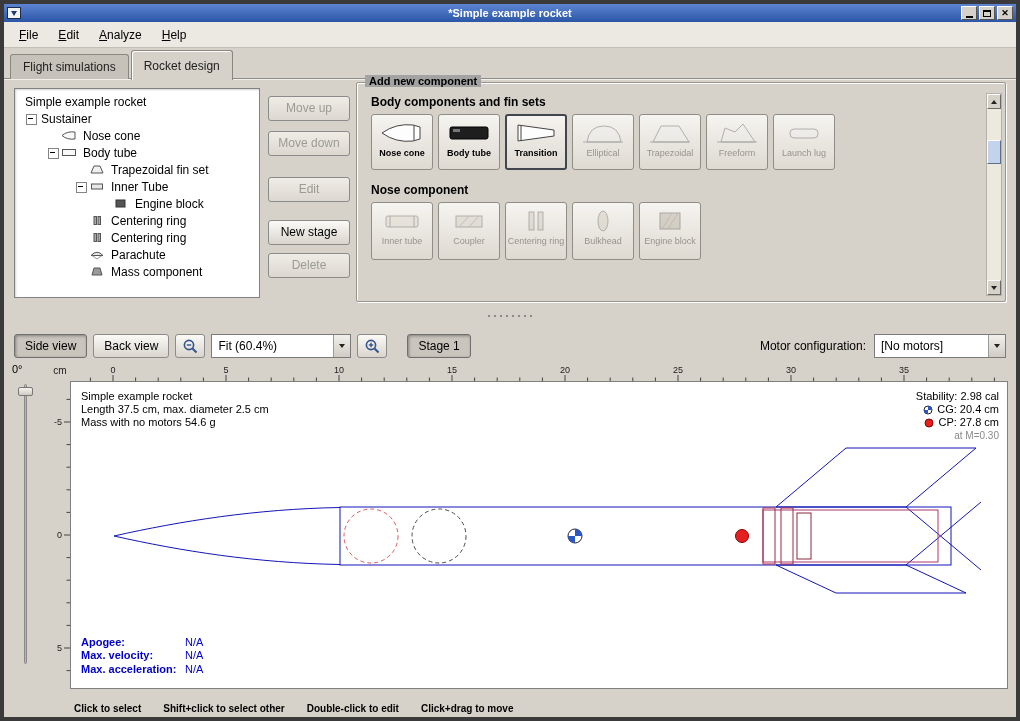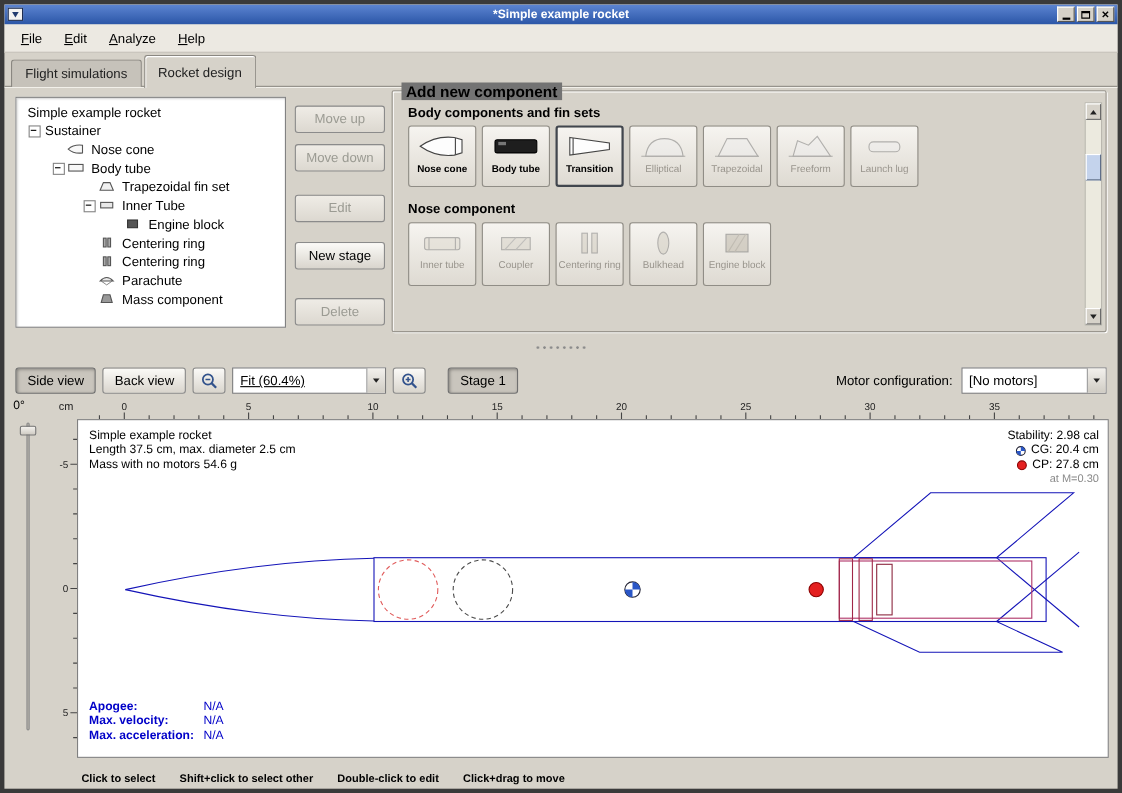--- a/index.html
+++ b/index.html
@@ -57,22 +57,22 @@
   .actions { position:absolute; left:264px; top:48px; width:86px; }
   .btn { display:block; width:82px; height:25px; background:linear-gradient(#fbfaf7,#d9d5cd);
          border:1px solid #8b8b8b; border-radius:3px; font-size:12px; color:#000;
          text-align:center; line-height:23px; }
   .btn.disabled { color:#9b9b93; background:linear-gradient(#efece6,#dcd8d0); }
 
   
   .group { position:absolute; left:352px; top:34px; right:10px; height:220px;
            border:1px solid #9a968e; border-radius:2px;
            box-shadow:inset 1px 1px 0 #fff, 1px 1px 0 #fff; }
-  .group-title { position:absolute; top:-8px; left:8px; background:#737373; padding:0 4px;
-                 font-size:14px; font-weight:bold; }
+  .group-title { position:absolute; top:-8px; left:8px; background:#a3a3a3; padding:0 4px;
+                 font-size:11px; font-weight:bold; }
   .group-content { position:absolute; top:6px; left:14px; right:26px; bottom:4px; }
   .section-label { font-size:12px; font-weight:bold; margin:6px 0 5px; }
   .comp-row { display:flex; gap:5px; }
   .comp-btn { width:62px; height:56px; background:linear-gradient(#f6f4f0,#dedad2);
               border:1px solid #908d86; border-radius:3px; display:flex; flex-direction:column;
               align-items:center; padding:4px 1px 2px; }
   .comp-row.inner .comp-btn { height:58px; }
   .comp-btn .ico { height:27px; display:flex; align-items:center; }
   .comp-btn .lbl { font-size:9px; font-weight:bold; text-align:center; line-height:1.15; margin-top:2px; color:#000; }
   .comp-btn.disabled .lbl { color:#98948c; font-weight:normal; }
@@ -103,21 +103,21 @@
                   align-items:flex-end; padding:0 10px; gap:6px; }
   .tb-btn { height:24px; padding:0 10px; font-size:12px; background:linear-gradient(#fbfaf7,#d9d5cd);
             border:1px solid #8b8b8b; border-radius:3px; display:flex; align-items:center; color:#000; }
   .tb-btn.pressed { background:#c9c5bd; border-color:#6f6f6f; box-shadow:inset 1px 1px 3px rgba(0,0,0,.35); }
   .icon-btn { width:30px; justify-content:center; padding:0; }
   .combo { height:24px; background:#fff; border:1px solid #7b7b7b; display:flex; align-items:center;
            font-size:12px; }
   .combo .val { padding:0 6px; flex:1; white-space:nowrap; overflow:hidden; }
   .combo .arrow-btn { width:17px; height:100%; background:linear-gradient(#f2f0ec,#d0ccc4);
                       border-left:1px solid #9a9a9a; display:flex; align-items:center; justify-content:center; }
-  .fit-combo { width:140px;text-decoration:underline; }
+  .fit-combo { width:140px; }
   .motor-group { margin-left:auto; display:flex; align-items:center; gap:8px; }
   .motor-label { font-size:12px; }
   .motor-combo { width:132px;gap:29px; }
   .stage-btn { margin-left:14px; }
 
   
   .canvas-region { position:absolute; top:310px; left:0; right:6px; bottom:20px; }
   .rot-label { position:absolute; left:8px; top:5px; font-size:11px; color:#000; }
   .rot-slider { position:absolute; left:14px; top:26px; height:280px; width:16px; }
   .rot-track { position:absolute; left:6px; top:0; bottom:0; width:3px; background:#b8b4ac;
@@ -269,21 +269,21 @@
           </span>
         <span class="tree-label">Mass component</span>
       </div>
     </div>
 
     <div class="actions">
       <div class="btn disabled" style="margin-top:0">Move up</div>
       <div class="btn disabled" style="margin-top:10px">Move down</div>
       <div class="btn disabled" style="margin-top:21px">Edit</div>
       <div class="btn" style="margin-top:18px">New stage</div>
-      <div class="btn disabled" style="margin-top:26px">Delete</div>
+      <div class="btn disabled" style="margin-top:8px">Delete</div>
     </div>
 
     <div class="group">
       <div class="group-title">Add new component</div>
       <div class="group-content">
         <div class="section-label">Body components and fin sets</div>
         <div class="comp-row">
           <div class="comp-btn">
             <span class="ico">
                 <svg width="44" height="26">

